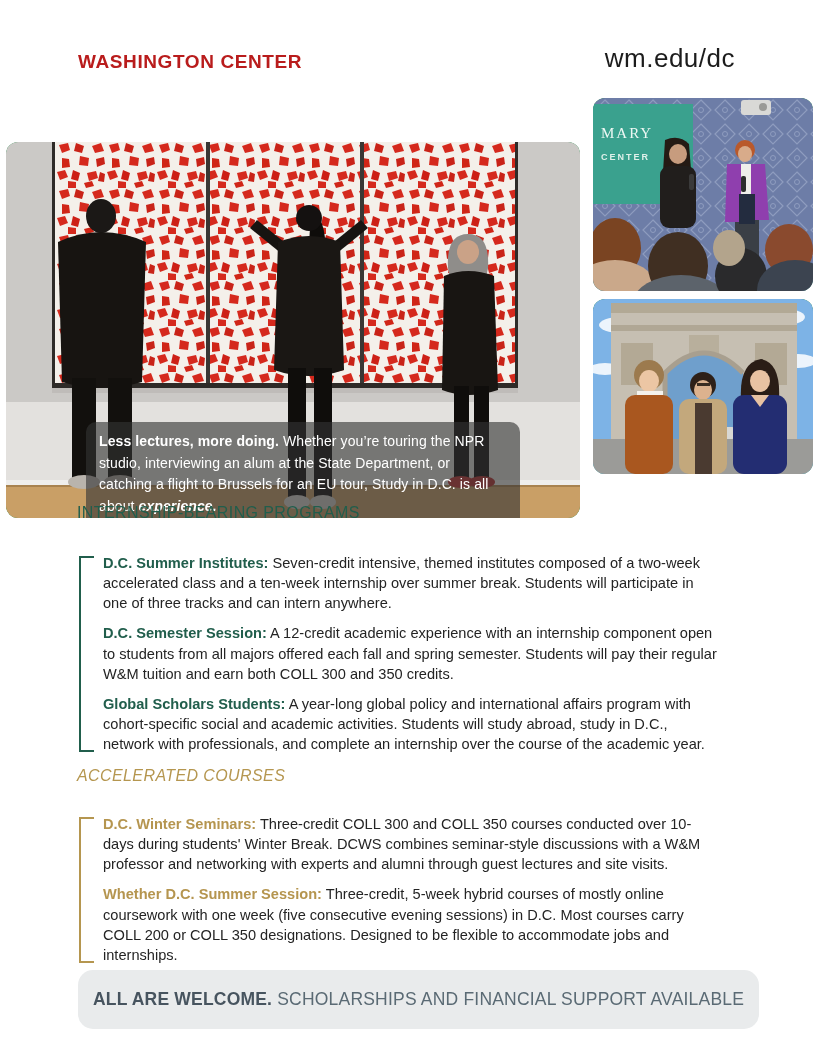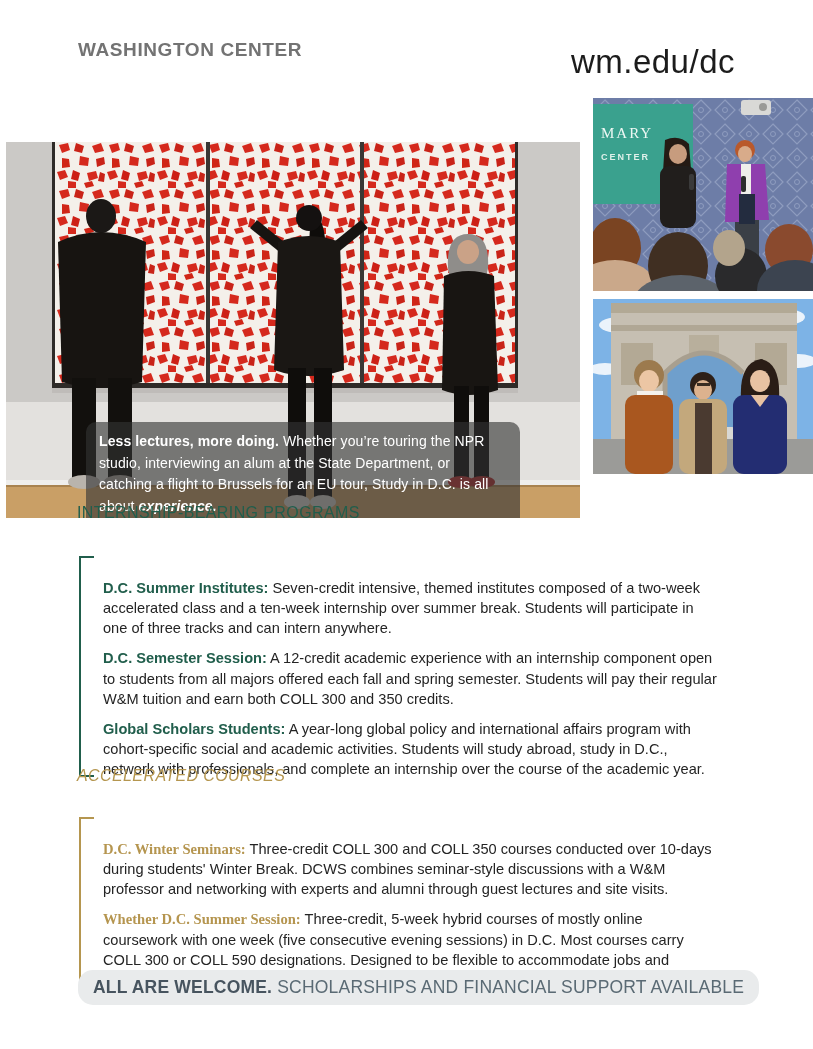--- a/index.html
+++ b/index.html
@@ -1,23 +1,23 @@
 <!DOCTYPE html>
 <html><head>
 <meta charset="utf-8">
 <style>
   html,body{margin:0;padding:0;background:#ffffff;}
   body{width:813px;height:1049px;position:relative;font-family:"Liberation Sans",sans-serif;color:#222;overflow:hidden;}
 
   
-  .brand{position:absolute;left:78px;top:39px;font-size:19px;font-weight:800;letter-spacing:.6px;color:#737373;}
-  .url{position:absolute;right:78px;top:43px;font-size:33px;font-weight:400;letter-spacing:.5px;color:#1c1c1c;}
-
-  
-  .photo{position:absolute;border-radius:0;overflow:hidden;background:#15803d;}
+  .brand{position:absolute;left:78px;top:51px;font-size:19px;font-weight:800;letter-spacing:.6px;color:#b91c1c;}
+  .url{position:absolute;right:78px;top:43px;font-size:26px;font-weight:400;letter-spacing:.5px;color:#1c1c1c;}
+
+  
+  .photo{position:absolute;border-radius:12px;overflow:hidden;background:#15803d;}
   .hero{left:6px;top:98px;width:574px;height:376px;margin-top:44px;}
   .photo-top{left:593px;top:98px;width:220px;height:193px;}
   .photo-bottom{left:593px;top:299px;width:220px;height:175px;}
   .photo svg{display:block;width:100%;height:100%;}
 
   
   .caption{position:absolute;left:80px;top:280px;width:408px;background:rgba(52,52,52,.62);
     border-radius:10px;padding:9px 13px;color:#fff;font-size:14px;line-height:1.55;letter-spacing:.1px;}
   .caption .b{font-weight:700;}
   .caption .bi{font-weight:700;font-style:italic;}
@@ -28,30 +28,30 @@
   #title2{top:767px;color:#b5964f;font-style:italic;}
 
   
   .items{position:absolute;left:79px;width:648px;}
   #items1{top:553px;}
   #items2{top:814px;}
   .bracket{position:absolute;left:0;top:3px;bottom:2px;width:13px;
     border-left:2px solid;border-top:2px solid;border-bottom:2px solid;}
   #items1 .bracket{border-color:#215e4c;}
   #items2 .bracket{border-color:#b5964f;}
-  .txt{margin-left:24px;margin-top:25px;}
+  .txt{margin-left:24px;}
   .item{margin:0 0 10px 0;font-size:14.6px;line-height:1.38;color:#242424;width:618px;}
   .item:last-child{margin-bottom:0;}
   .lead{font-weight:700;}
   #items1 .lead{color:#215e4c;}
-  #items2 .lead{color:#b5954f;font-family:Liberation Serif, serif;}
+  #items2 .lead{color:#b5954f;}
 
   
   .pill{position:absolute;left:78px;top:970px;background:#e9ebec;border-radius:15px;
-    padding:7px 15px;font-size:17.5px;letter-spacing:.2px;color:#5a6a74;white-space:nowrap;}
+    padding:19px 15px;font-size:17.5px;letter-spacing:.2px;color:#5a6a74;white-space:nowrap;}
   .pill .b{font-weight:700;color:#47545f;}
 </style>
 </head>
 <body>
 
 <div class="brand">WASHINGTON CENTER</div>
 <div class="url">wm.edu/dc</div>
 
 <div class="photo hero">
   <svg viewBox="0 0 574 376" preserveAspectRatio="none">
@@ -220,19 +220,19 @@
     <p class="item"><span class="lead">D.C. Semester Session:</span> <span>A 12-credit academic experience with an internship component open to students from all majors offered each fall and spring semester. Students will pay their regular W&amp;M tuition and earn both COLL 300 and 350 credits.</span></p>
     <p class="item"><span class="lead">Global Scholars Students:</span> <span>A year-long global policy and international affairs program with cohort-specific social and academic activities. Students will study abroad, study in D.C., network with professionals, and complete an internship over the course of the academic year.</span></p>
   </div>
 </div>
 
 <div class="section-title" id="title2">ACCELERATED COURSES</div>
 <div class="items" id="items2">
   <div class="bracket"></div>
   <div class="txt">
     <p class="item"><span class="lead">D.C. Winter Seminars:</span> <span>Three-credit COLL 300 and COLL 350 courses conducted over 10-days during students' Winter Break. DCWS combines seminar-style discussions with a W&amp;M professor and networking with experts and alumni through guest lectures and site visits.</span></p>
-    <p class="item"><span class="lead">Whether D.C. Summer Session:</span> <span>Three-credit, 5-week hybrid courses of mostly online coursework with one week (five consecutive evening sessions) in D.C. Most courses carry COLL 300 or COLL 590 designations. Designed to be flexible to accommodate jobs and internships.</span></p>
+    <p class="item"><span class="lead">Whether D.C. Summer Session:</span> <span>Three-credit, 5-week hybrid courses of mostly online coursework with one week (five consecutive evening sessions) in D.C. Most courses carry COLL 200 or COLL 350 designations. Designed to be flexible to accommodate jobs and internships.</span></p>
   </div>
 </div>
 
 <div class="pill">
   <span class="b">ALL ARE WELCOME.</span> <span>SCHOLARSHIPS AND FINANCIAL SUPPORT AVAILABLE</span>
 </div>
 
 </body></html>

